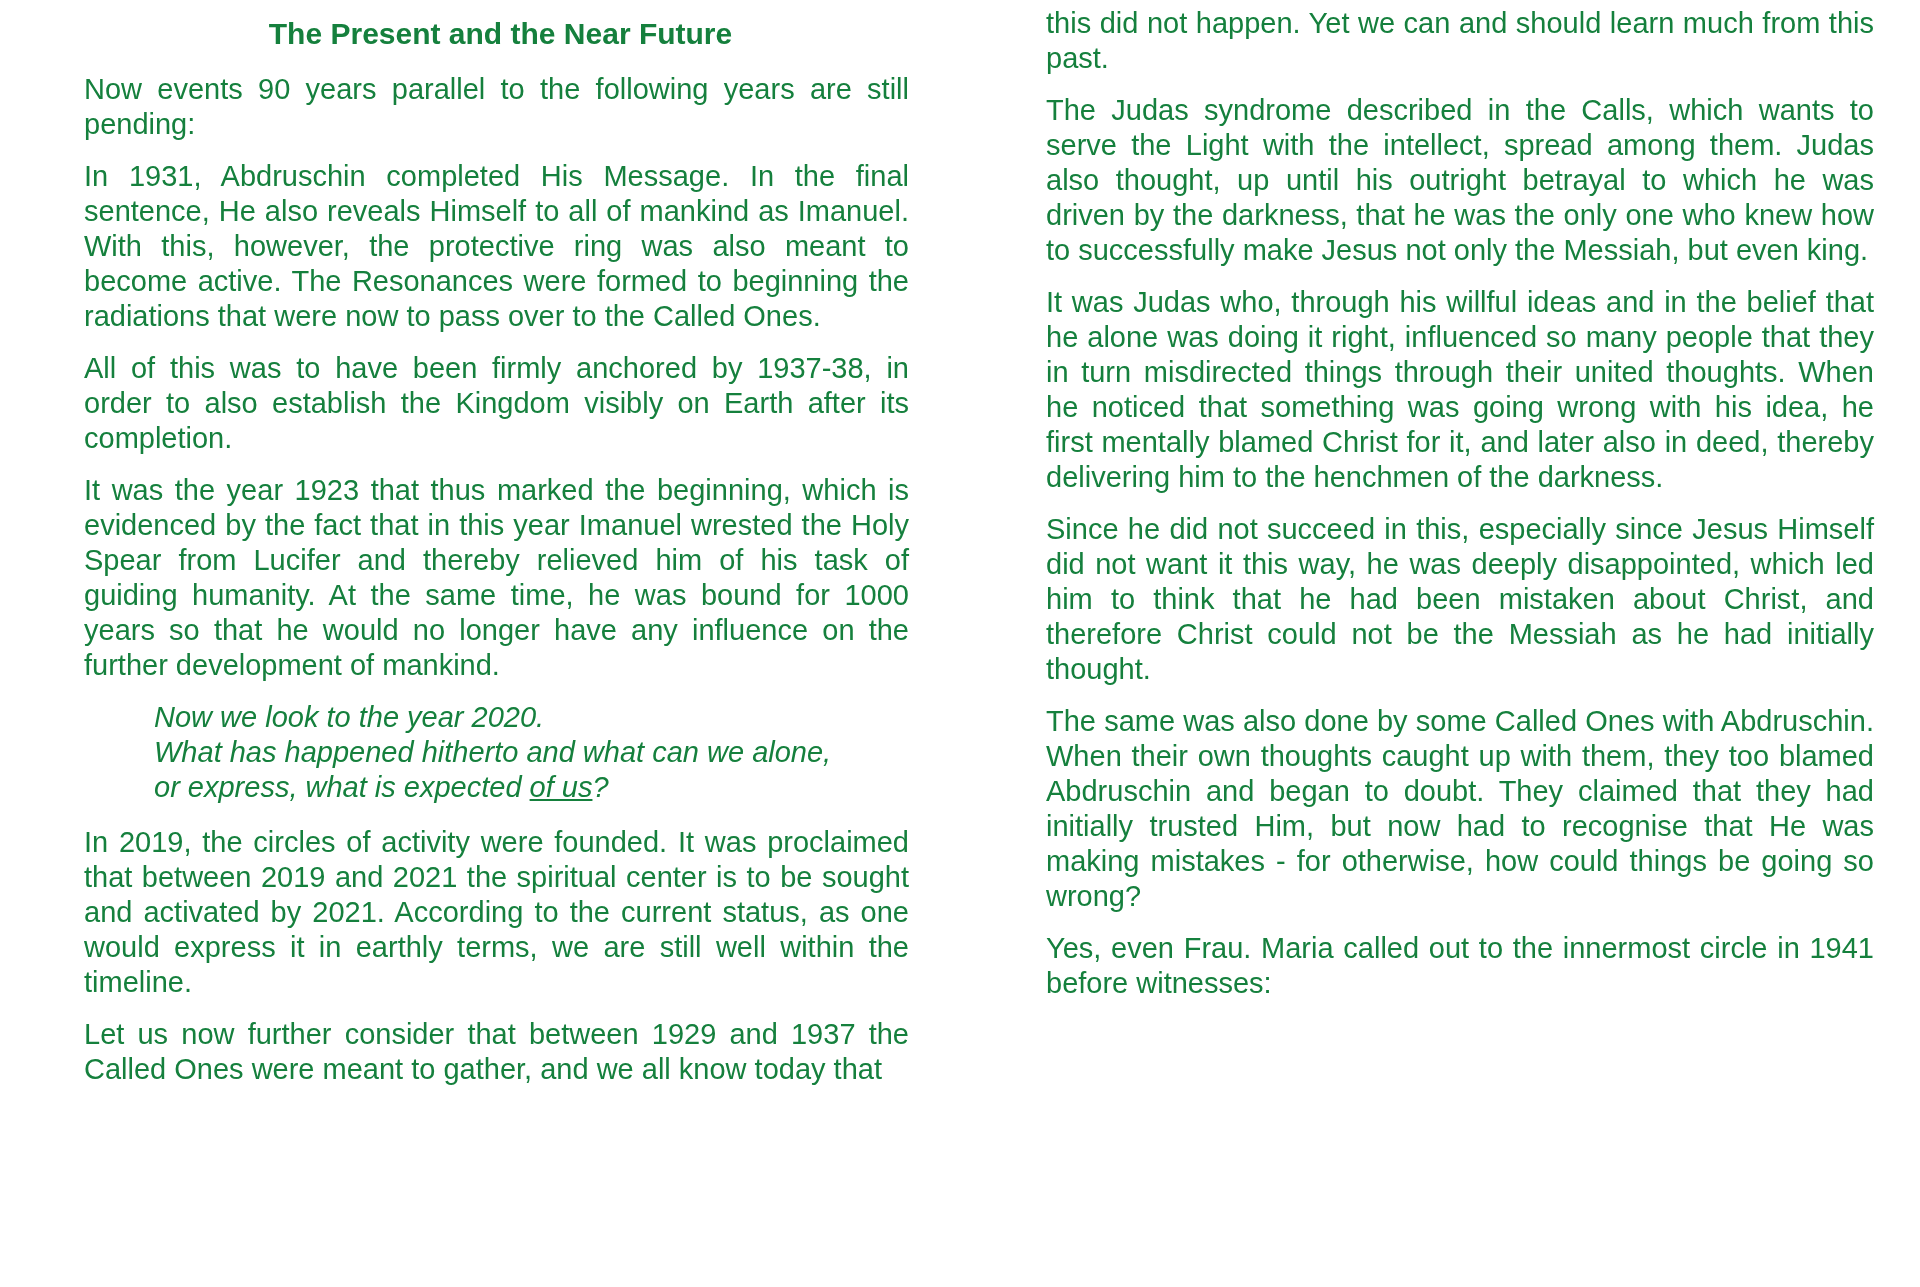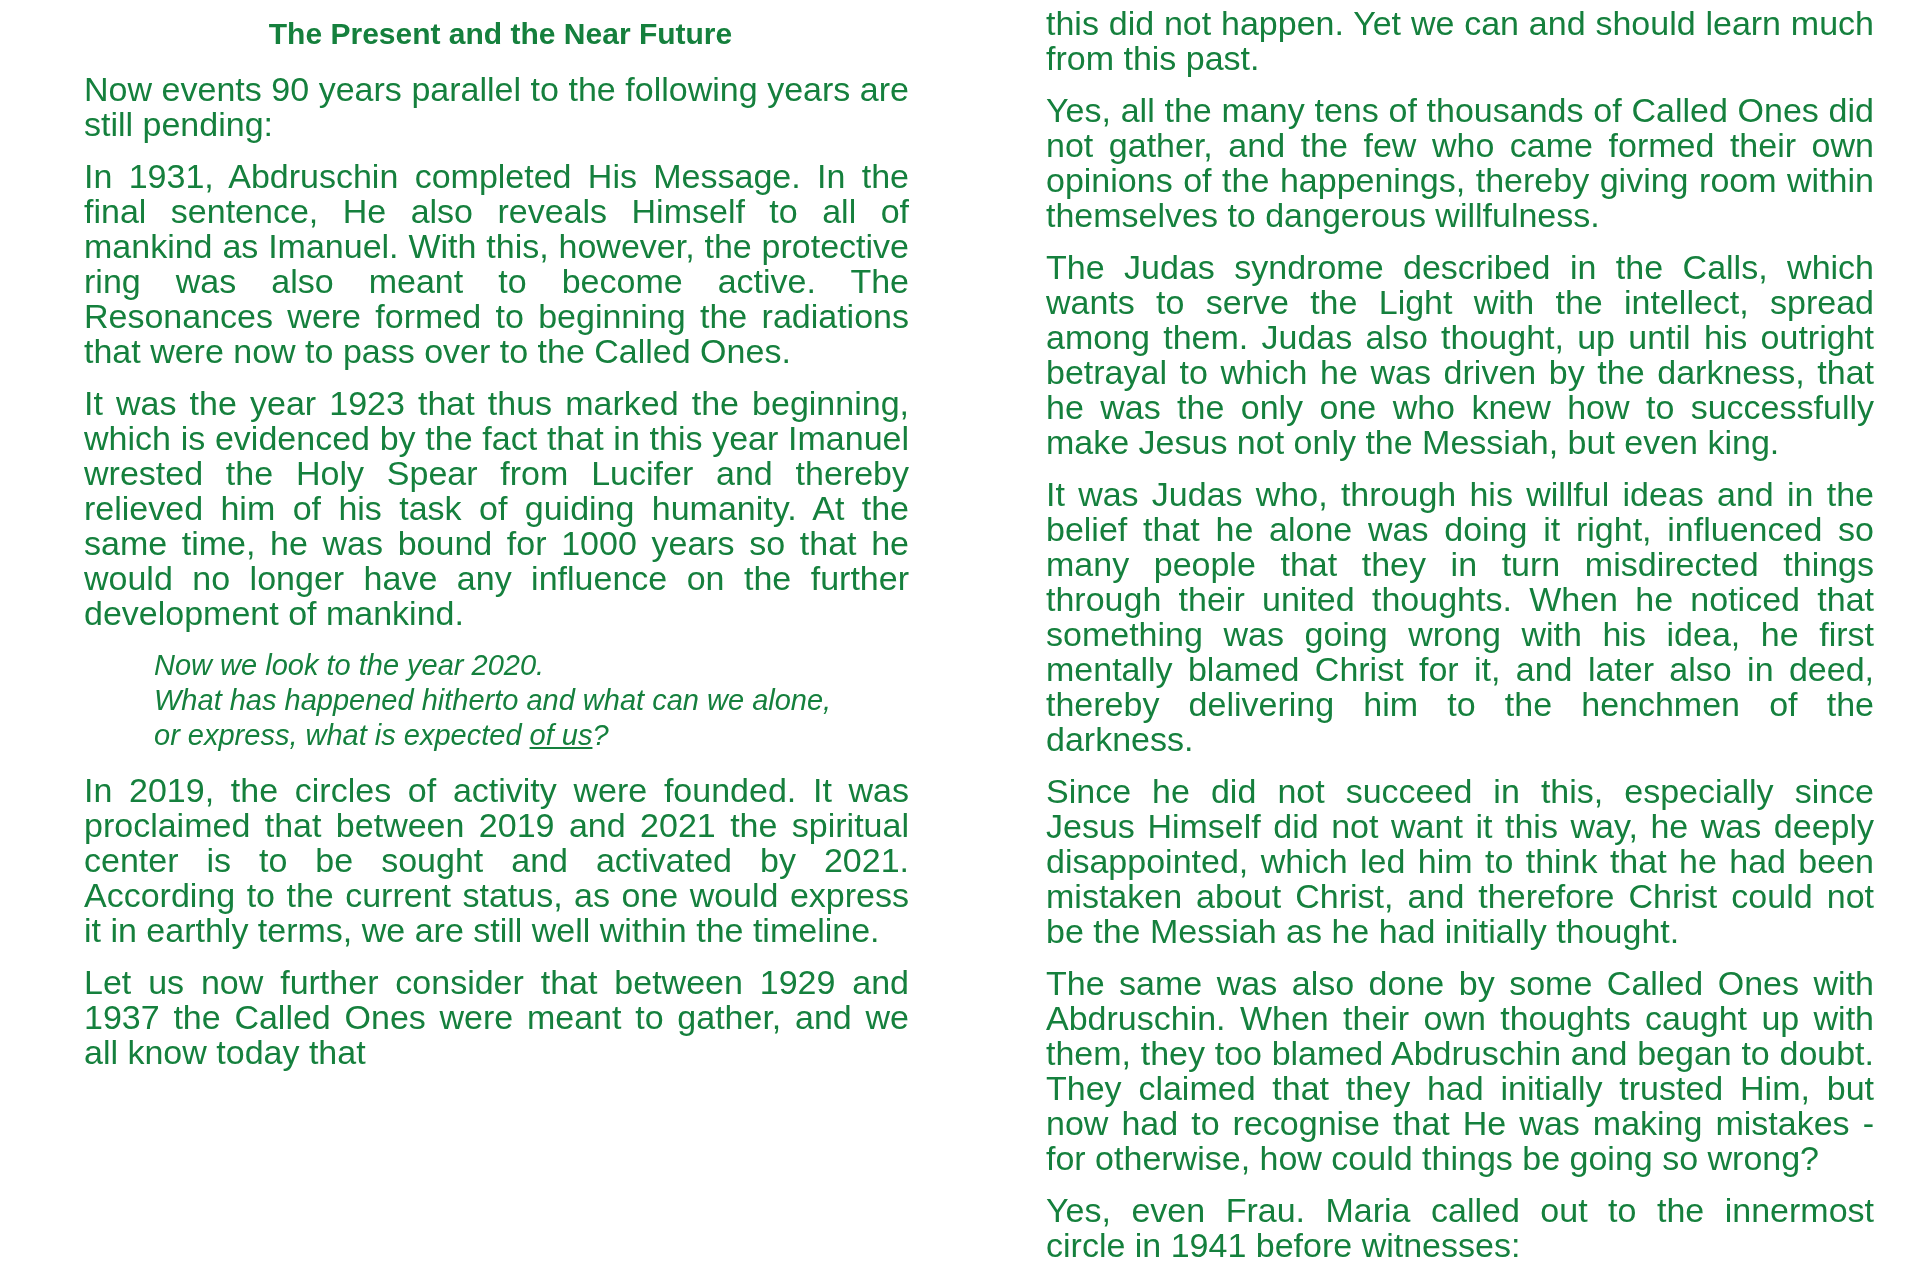--- a/index.html
+++ b/index.html
@@ -31,21 +31,21 @@
     top: 6px;
   }
   .doc-title {
     font-size: 30px;
     line-height: 36px;
     font-weight: bold;
     text-align: center;
     margin: 0 0 20px 0;
   }
   .para {
-    font-size: 34px;
+    font-size: 29px;
     line-height: 35px;
     text-align: justify;
     margin: 0 8px 17px 0;
   }
   .para:last-child {
     margin-bottom: 0;
   }
   .quote-block {
     font-size: 29px;
     line-height: 35px;
@@ -62,35 +62,35 @@
 </head>
 <body>
 
 <div class="page">
 
   <div class="col col-left">
     <h1 class="doc-title">The Present and the Near Future</h1>
 
     <p class="para">Now events 90 years parallel to the following years are still pending:</p>
     <p class="para">In 1931, Abdruschin completed His Message. In the final sentence, He also reveals Himself to all of mankind as Imanuel. With this, however, the protective ring was also meant to become active. The Resonances were formed to beginning the radiations that were now to pass over to the Called Ones.</p>
+    <p class="para">All of this was to have been firmly anchored by 1937-38, in order to also establish the Kingdom visibly on Earth after its completion.</p>
     <p class="para">It was the year 1923 that thus marked the beginning, which is evidenced by the fact that in this year Imanuel wrested the Holy Spear from Lucifer and thereby relieved him of his task of guiding humanity. At the same time, he was bound for 1000 years so that he would no longer have any influence on the further development of mankind.</p>
 
     <div class="quote-block">
       <div class="quote-line">Now we look to the year 2020.</div>
       <div class="quote-line">What has happened hitherto and what can we alone,</div>
       <div class="quote-line"><span>or express, what is expected </span><span class="u-underline">of us</span><span>?</span></div>
     </div>
 
     <p class="para">In 2019, the circles of activity were founded. It was proclaimed that between 2019 and 2021 the spiritual center is to be sought and activated by 2021. According to the current status, as one would express it in earthly terms, we are still well within the timeline.</p>
     <p class="para">Let us now further consider that between 1929 and 1937 the Called Ones were meant to gather, and we all know today that</p>
   </div>
 
   <div class="col col-right">
     <p class="para">this did not happen. Yet we can and should learn much from this past.</p>
-    <p class="para">Yes, all the many tens of thousands of Called Ones did not gather, and the few who came formed their own opinions of the happenings, thereby giving room within themselves to dangerous willfulness.</p>
     <p class="para">The Judas syndrome described in the Calls, which wants to serve the Light with the intellect, spread among them. Judas also thought, up until his outright betrayal to which he was driven by the darkness, that he was the only one who knew how to successfully make Jesus not only the Messiah, but even king.</p>
     <p class="para">It was Judas who, through his willful ideas and in the belief that he alone was doing it right, influenced so many people that they in turn misdirected things through their united thoughts. When he noticed that something was going wrong with his idea, he first mentally blamed Christ for it, and later also in deed, thereby delivering him to the henchmen of the darkness.</p>
     <p class="para">Since he did not succeed in this, especially since Jesus Himself did not want it this way, he was deeply disappointed, which led him to think that he had been mistaken about Christ, and therefore Christ could not be the Messiah as he had initially thought.</p>
     <p class="para">The same was also done by some Called Ones with Abdruschin. When their own thoughts caught up with them, they too blamed Abdruschin and began to doubt. They claimed that they had initially trusted Him, but now had to recognise that He was making mistakes - for otherwise, how could things be going so wrong?</p>
     <p class="para">Yes, even Frau. Maria called out to the innermost circle in 1941 before witnesses:</p>
   </div>
 
 </div>
 
 </body></html>

